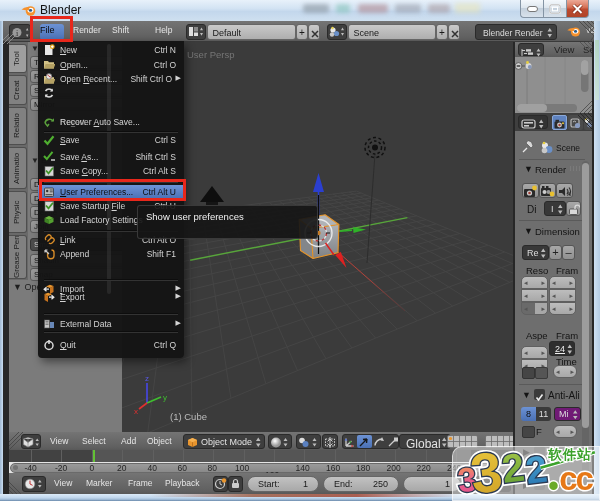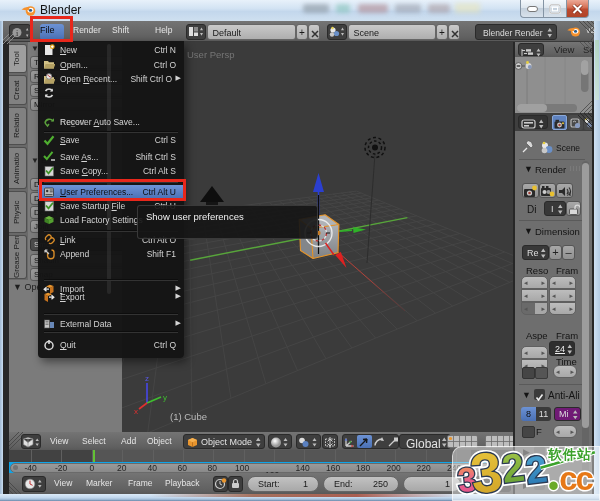--- a/index.html
+++ b/index.html
@@ -595,21 +595,21 @@
     <div class="abs" style="left:204px;top:0;width:1px;height:12px;background:#606060;"></div>
     <div class="abs" style="left:235px;top:0;width:1px;height:12px;background:#606060;"></div>
     <div class="abs" style="left:265px;top:0;width:1px;height:12px;background:#606060;"></div>
     <div class="abs" style="left:295px;top:0;width:1px;height:12px;background:#606060;"></div>
     <div class="abs" style="left:326px;top:0;width:1px;height:12px;background:#606060;"></div>
     <div class="abs" style="left:356px;top:0;width:1px;height:12px;background:#606060;"></div>
     <div class="abs" style="left:386px;top:0;width:1px;height:12px;background:#606060;"></div>
     <div class="abs" style="left:417px;top:0;width:1px;height:12px;background:#606060;"></div>
     <div class="abs" style="left:447px;top:0;width:1px;height:12px;background:#606060;"></div>
 </div>
-<div class="abs" id="tl-scroll" style="left:9px;top:462px;width:504px;height:11px;background:#0ea5e9;overflow:hidden;text-decoration:underline;">
+<div class="abs" id="tl-scroll" style="left:9px;top:462px;width:504px;height:11px;background:#e5e5e5;overflow:hidden;text-decoration:underline;">
   <div class="abs" style="left:1px;top:0.5px;width:502px;height:10px;background:linear-gradient(#9a9a9a,#898989);border-radius:5px;border:1px solid #6a6a6a;box-sizing:border-box;"></div>
   <div class="abs" style="left:4px;top:3px;width:5px;height:5px;background:#737373;border-radius:3px;"></div>
   <div class="tnum" style="left:15.5px;">-40</div>
   <div class="tnum" style="left:46px;">-20</div>
   <div class="tnum" style="left:80.5px;">0</div>
   <div class="tnum" style="left:108px;">20</div>
   <div class="tnum" style="left:138.5px;">40</div>
   <div class="tnum" style="left:168.5px;">60</div>
   <div class="tnum" style="left:198.5px;">80</div>
   <div class="tnum" style="left:226px;">100</div>

